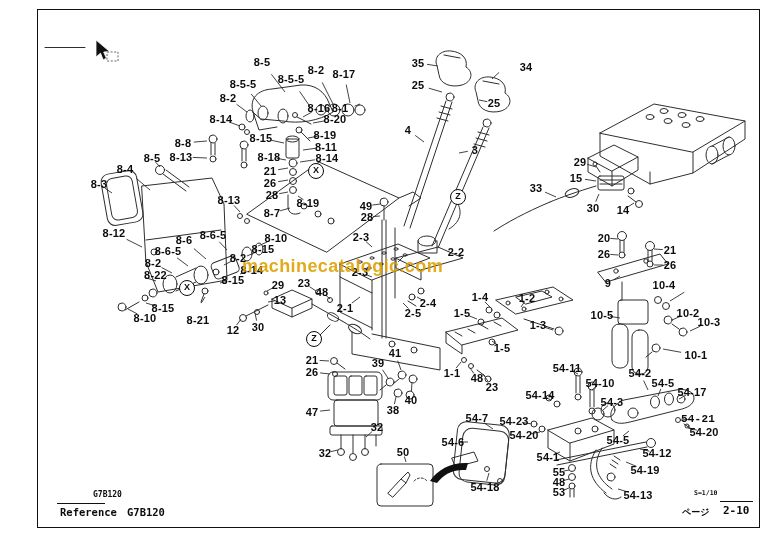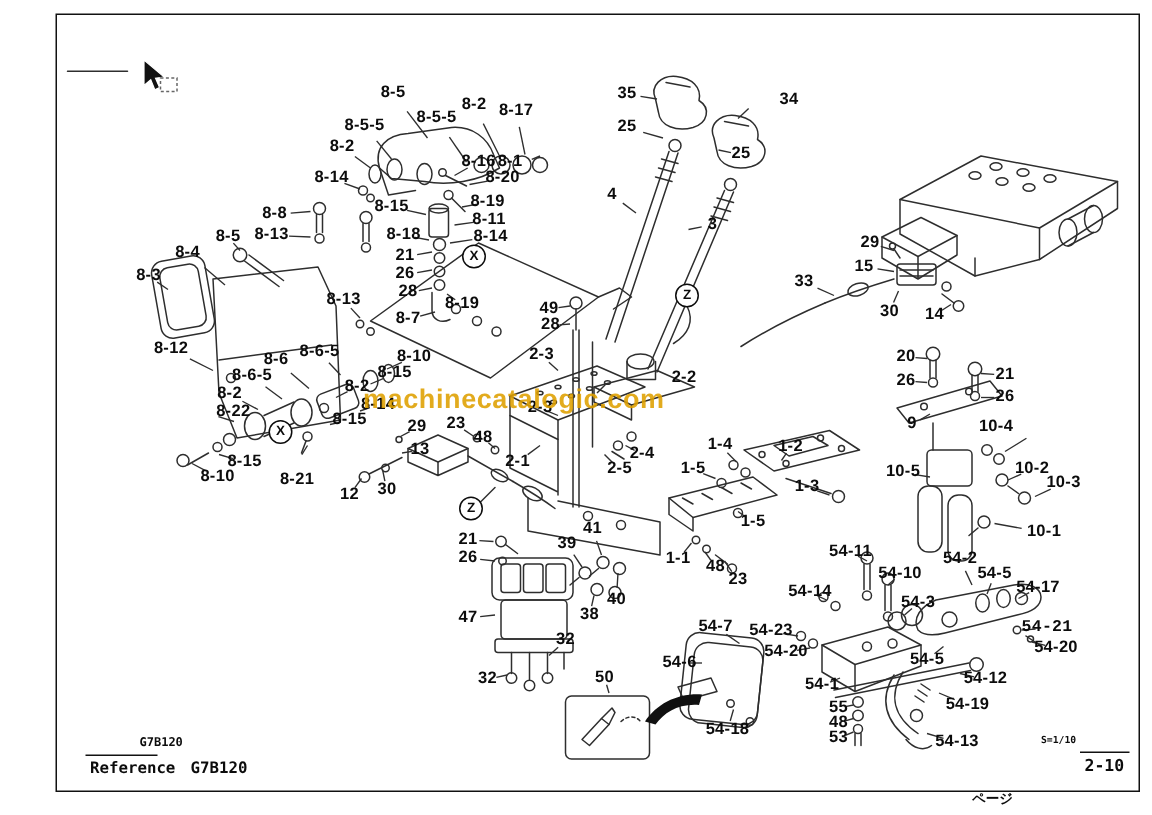--- a/index.html
+++ b/index.html
@@ -16,21 +16,21 @@
   .callout.circ{width:14px;height:14px;border:1.3px solid #0c0c0c;border-radius:50%;
                 font-size:9px;line-height:13px;text-align:center;background:#fff;letter-spacing:0;}
   .watermark{position:absolute;left:242px;top:256px;font:700 18px "Liberation Sans",sans-serif;
              letter-spacing:.4px;opacity:.88;white-space:nowrap;}
   .cursor{position:absolute;left:93px;top:39px;}
   .ref-small{position:absolute;left:93px;top:490px;font:600 8px "DejaVu Sans Mono",monospace;}
   .ref-line{position:absolute;left:57px;top:503px;width:48px;height:1.2px;background:#111;}
   .ref-label{position:absolute;left:60px;top:506px;font:700 10.5px "DejaVu Sans Mono",monospace;}
   .ref-value{position:absolute;left:127px;top:506px;font:700 10.5px "DejaVu Sans Mono",monospace;}
   .scale-note{position:absolute;left:694px;top:489px;font:600 6.5px "DejaVu Sans Mono",monospace;}
-  .page-word{position:absolute;left:648px;top:506px;font:600 9px "DejaVu Sans",sans-serif;margin-top:20px;}
+  .page-word{position:absolute;left:682px;top:506px;font:600 9px "DejaVu Sans",sans-serif;}
   .page-num{position:absolute;left:720px;top:501px;font:700 11px "DejaVu Sans Mono",monospace;
             border-top:1.6px solid #111;padding:2px 3px 0 3px;}
 </style>
 </head>
 <body>
 
 <div class="stage">
 
   <div class="frame"></div>
 

